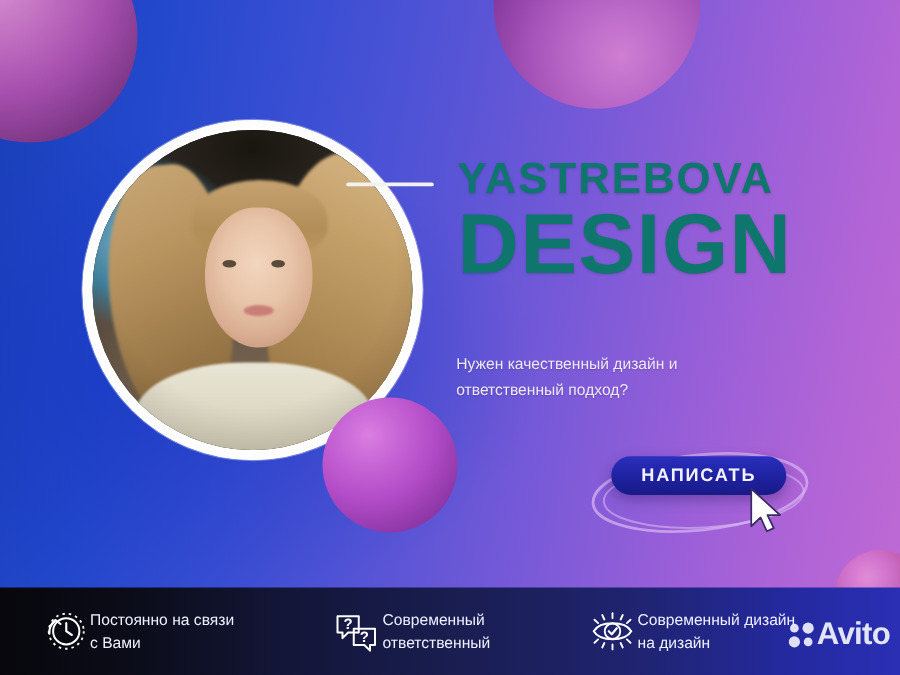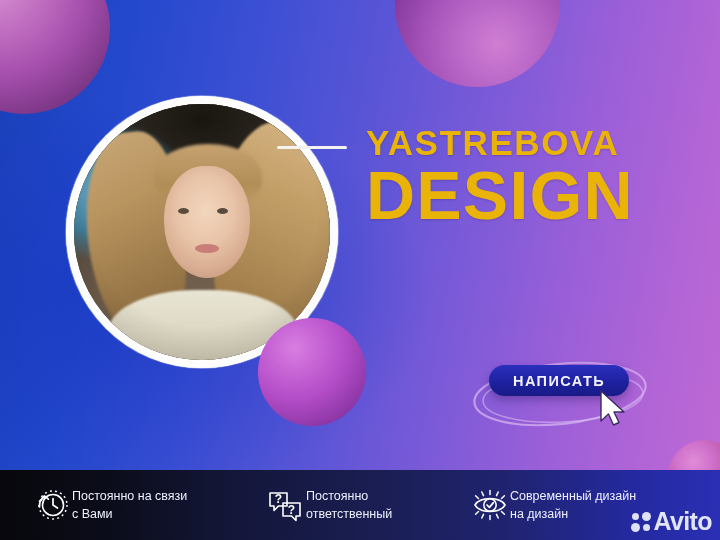--- a/index.html
+++ b/index.html
@@ -64,21 +64,21 @@
   .ph-eye.r{left:143px;top:104px;}
   .ph-lip{position:absolute;left:121px;top:140px;width:24px;height:9px;border-radius:50%;
      background:#c97f78;filter:blur(.7px);}
   .ph-body{position:absolute;left:34px;top:186px;width:190px;height:92px;border-radius:46% 46% 12% 12%;
      background:linear-gradient(180deg,#e9e5d4 0%,#dcd7c2 50%,#c9c3ac 100%);filter:blur(.8px);}
   .ph-shade{position:absolute;inset:0;
      background:radial-gradient(ellipse 86% 86% at 50% 42%, rgba(0,0,0,0) 52%, rgba(0,0,0,.30) 100%);}
 
   
   .rule{position:absolute;left:277px;top:146px;width:70px;height:3px;background:#f4f2ef;border-radius:2px;}
-  .title{position:absolute;left:366px;top:126px;width:330px;color:#eab308;
+  .title{position:absolute;left:366px;top:126px;width:330px;color:#0f766e;
      font-weight:bold;letter-spacing:.5px;line-height:.95;text-shadow:0 1px 2px rgba(40,10,70,.22);}
   .title .l1{display:block;font-size:35px;letter-spacing:1.6px;}
   .title .l2{display:block;font-size:68px;letter-spacing:1.2px;margin-top:4px;}
 
   .subtitle{position:absolute;left:365px;top:281px;width:250px;color:#efe9f6;
      font-size:12.5px;line-height:1.65;text-shadow:0 1px 1px rgba(40,10,70,.25);}
   .subtitle span{display:block;}
 
   
   .cta-zone{position:absolute;left:468px;top:352px;width:186px;height:84px;}
@@ -92,21 +92,21 @@
 
   
   .bar{position:absolute;left:0;bottom:0;width:720px;height:70px;
      background:linear-gradient(90deg,#07070c 0%,#0b0c18 14%,#131638 32%,#1a1e52 52%,#202473 72%,#2429a0 88%,#2a2fb4 100%);}
   .bar-cell{position:absolute;top:0;height:70px;display:flex;align-items:center;}
   .c1{left:32px;} .c2{left:266px;} .c3{left:470px;}
   .bar-ico{width:40px;height:40px;flex:0 0 40px;}
   .bar-txt{color:#eef0ff;font-size:12.5px;line-height:1.45;}
   .bar-txt span{display:block;}
 
-  .avito{position:absolute;right:8px;bottom:6px;display:flex;align-items:center;gap:2px;opacity:.92;}
+  .avito{position:absolute;right:8px;bottom:20px;display:flex;align-items:center;gap:2px;opacity:.92;}
   .avito-dots{display:grid;grid-template-columns:9px 9px;grid-gap:2px;}
   .avito-dots i{display:block;border-radius:50%;background:#eef0ff;}
   .avito-dots i:nth-child(1){width:7px;height:7px;margin:1px;}
   .avito-dots i:nth-child(2){width:9px;height:9px;}
   .avito-dots i:nth-child(3){width:9px;height:9px;}
   .avito-dots i:nth-child(4){width:7px;height:7px;margin:1px;}
   .avito-word{color:#f2f4ff;font-size:25px;font-weight:bold;letter-spacing:-.6px;line-height:1;}
 </style>
 </head>
 <body>
@@ -136,20 +136,24 @@
   </div>
 
   <div class="sphere sph-mid"></div>
 
   <div class="rule"></div>
   <div class="title">
     <span class="l1">YASTREBOVA</span>
     <span class="l2">DESIGN</span>
   </div>
 
+  <div class="subtitle">
+    <span>Нужен качественный дизайн и</span>
+    <span>ответственный подход?</span>
+  </div>
 
   <div class="cta-zone">
     <svg class="swirl" viewBox="0 0 186 84">
       <ellipse cx="92" cy="42" rx="86" ry="30" fill="none" stroke="#cfa8ef" stroke-width="2.2" opacity=".85" transform="rotate(-6 92 42)"></ellipse>
       <ellipse cx="95" cy="45" rx="80" ry="25" fill="none" stroke="#d9b8f2" stroke-width="1.6" opacity=".6" transform="rotate(-3 95 45)"></ellipse>
     </svg>
     <button class="btn">НАПИСАТЬ</button>
     <svg class="cursor" viewBox="0 0 34 42">
       <path d="M5 3 L5 33 L12.5 26 L17.5 37 L23 34.5 L18 24 L28 24 Z" fill="#ffffff" stroke="#3a2a66" stroke-width="1.4" stroke-linejoin="round"></path>
     </svg>
@@ -174,21 +178,21 @@
     </div>
 
     <div class="bar-cell c2">
       <svg class="bar-ico" viewBox="0 0 40 40">
         <path d="M4 8 H21 V21 H12.5 L8 25.5 V21 H4 Z" fill="none" stroke="#ffffff" stroke-width="1.6" stroke-linejoin="round"></path>
         <text x="12.5" y="18" font-size="12" font-weight="bold" fill="#ffffff" text-anchor="middle" font-family="Liberation Sans, sans-serif">?</text>
         <path d="M17 18 H34 V31 H30 V35.5 L25.5 31 H17 Z" fill="none" stroke="#ffffff" stroke-width="1.6" stroke-linejoin="round"></path>
         <text x="25.5" y="28.5" font-size="12" font-weight="bold" fill="#ffffff" text-anchor="middle" font-family="Liberation Sans, sans-serif">?</text>
       </svg>
       <div class="bar-txt">
-        <span>Постоянно</span>
+        <span>Современный</span>
         <span>ответственный</span>
       </div>
     </div>
 
     <div class="bar-cell c3">
       <svg class="bar-ico" viewBox="0 0 40 40">
         <path d="M5 20 C10 11.5 30 11.5 35 20 C30 28.5 10 28.5 5 20 Z" fill="none" stroke="#ffffff" stroke-width="1.6"></path>
         <circle cx="20" cy="20" r="6.2" fill="none" stroke="#ffffff" stroke-width="1.5"></circle>
         <path d="M17 20 L19.4 22.4 L23.4 17.6" fill="none" stroke="#ffffff" stroke-width="1.7" stroke-linecap="round" stroke-linejoin="round"></path>
         <g stroke="#ffffff" stroke-width="1.5" stroke-linecap="round">

